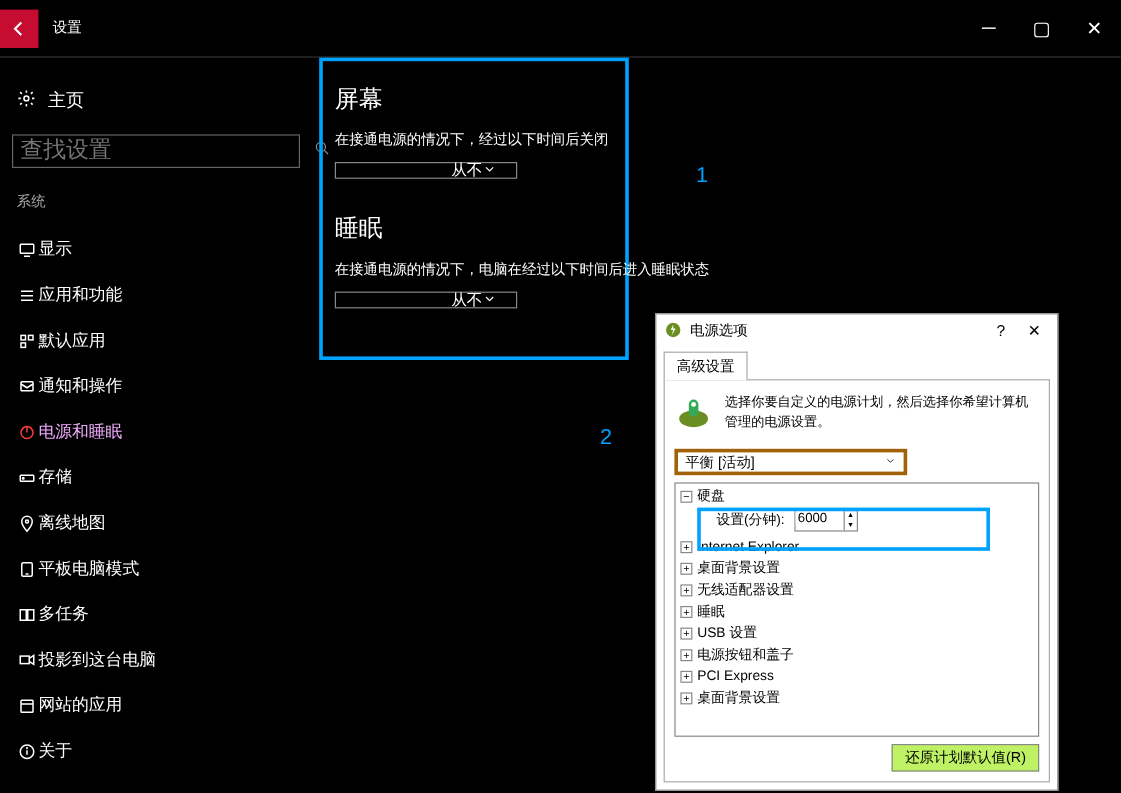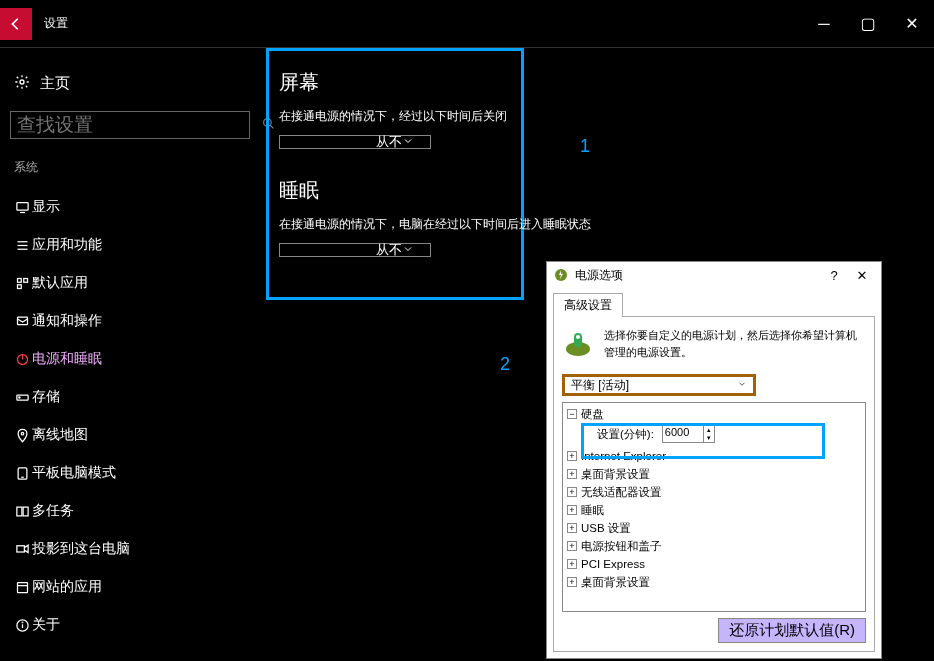--- a/index.html
+++ b/index.html
@@ -49,21 +49,21 @@
 .tree { border: 1px solid #888; flex: 1; overflow: hidden; padding: 2px 0; font-size: 11.5px; line-height: 18px; position: relative; }
 .tree-row { display: flex; align-items: center; gap: 4px; padding: 0 4px; white-space: nowrap; }
 .tree-row .exp { width: 10px; height: 10px; border: 1px solid #888; display: inline-flex; align-items: center; justify-content: center; font-size: 9px; line-height: 1; cursor: pointer; }
 .tree-row.lvl2 { padding-left: 34px; }
 .hbox3 { position: absolute; left: 18px; top: 20px; width: 244px; height: 36px; border: 3px solid #00a2ff; pointer-events: none; }
 .spinner { display: inline-flex; align-items: flex-start; border: 1px solid #888; height: 18px; margin-left: 4px; }
 .spinner input { width: 40px; border: none; font-size: 11px; padding: 0 2px; outline: none; }
 .spin-btns { display: flex; flex-direction: column; border-left: 1px solid #888; }
 .spin-btns span { font-size: 6px; line-height: 8px; padding: 0 2px; cursor: pointer; }
 .dlg-restore { text-align: right; margin-top: 6px; }
-.dlg-restore button { font-size: 15px; padding: 2px 10px; border: 1px solid #888; background: #c4b5fd; cursor: pointer; }
+.dlg-restore button { font-size: 12px; padding: 2px 10px; border: 1px solid #888; background: #bef264; cursor: pointer; }
 </style>
 </head>
 <body>
 
 <div class="topbar">
   <div class="back-btn">
     <svg viewBox="0 0 16 16">
         <path d="M10 2 L4 8 L10 14" stroke="#fff" stroke-width="2" fill="none"></path>
       </svg>
   </div>

